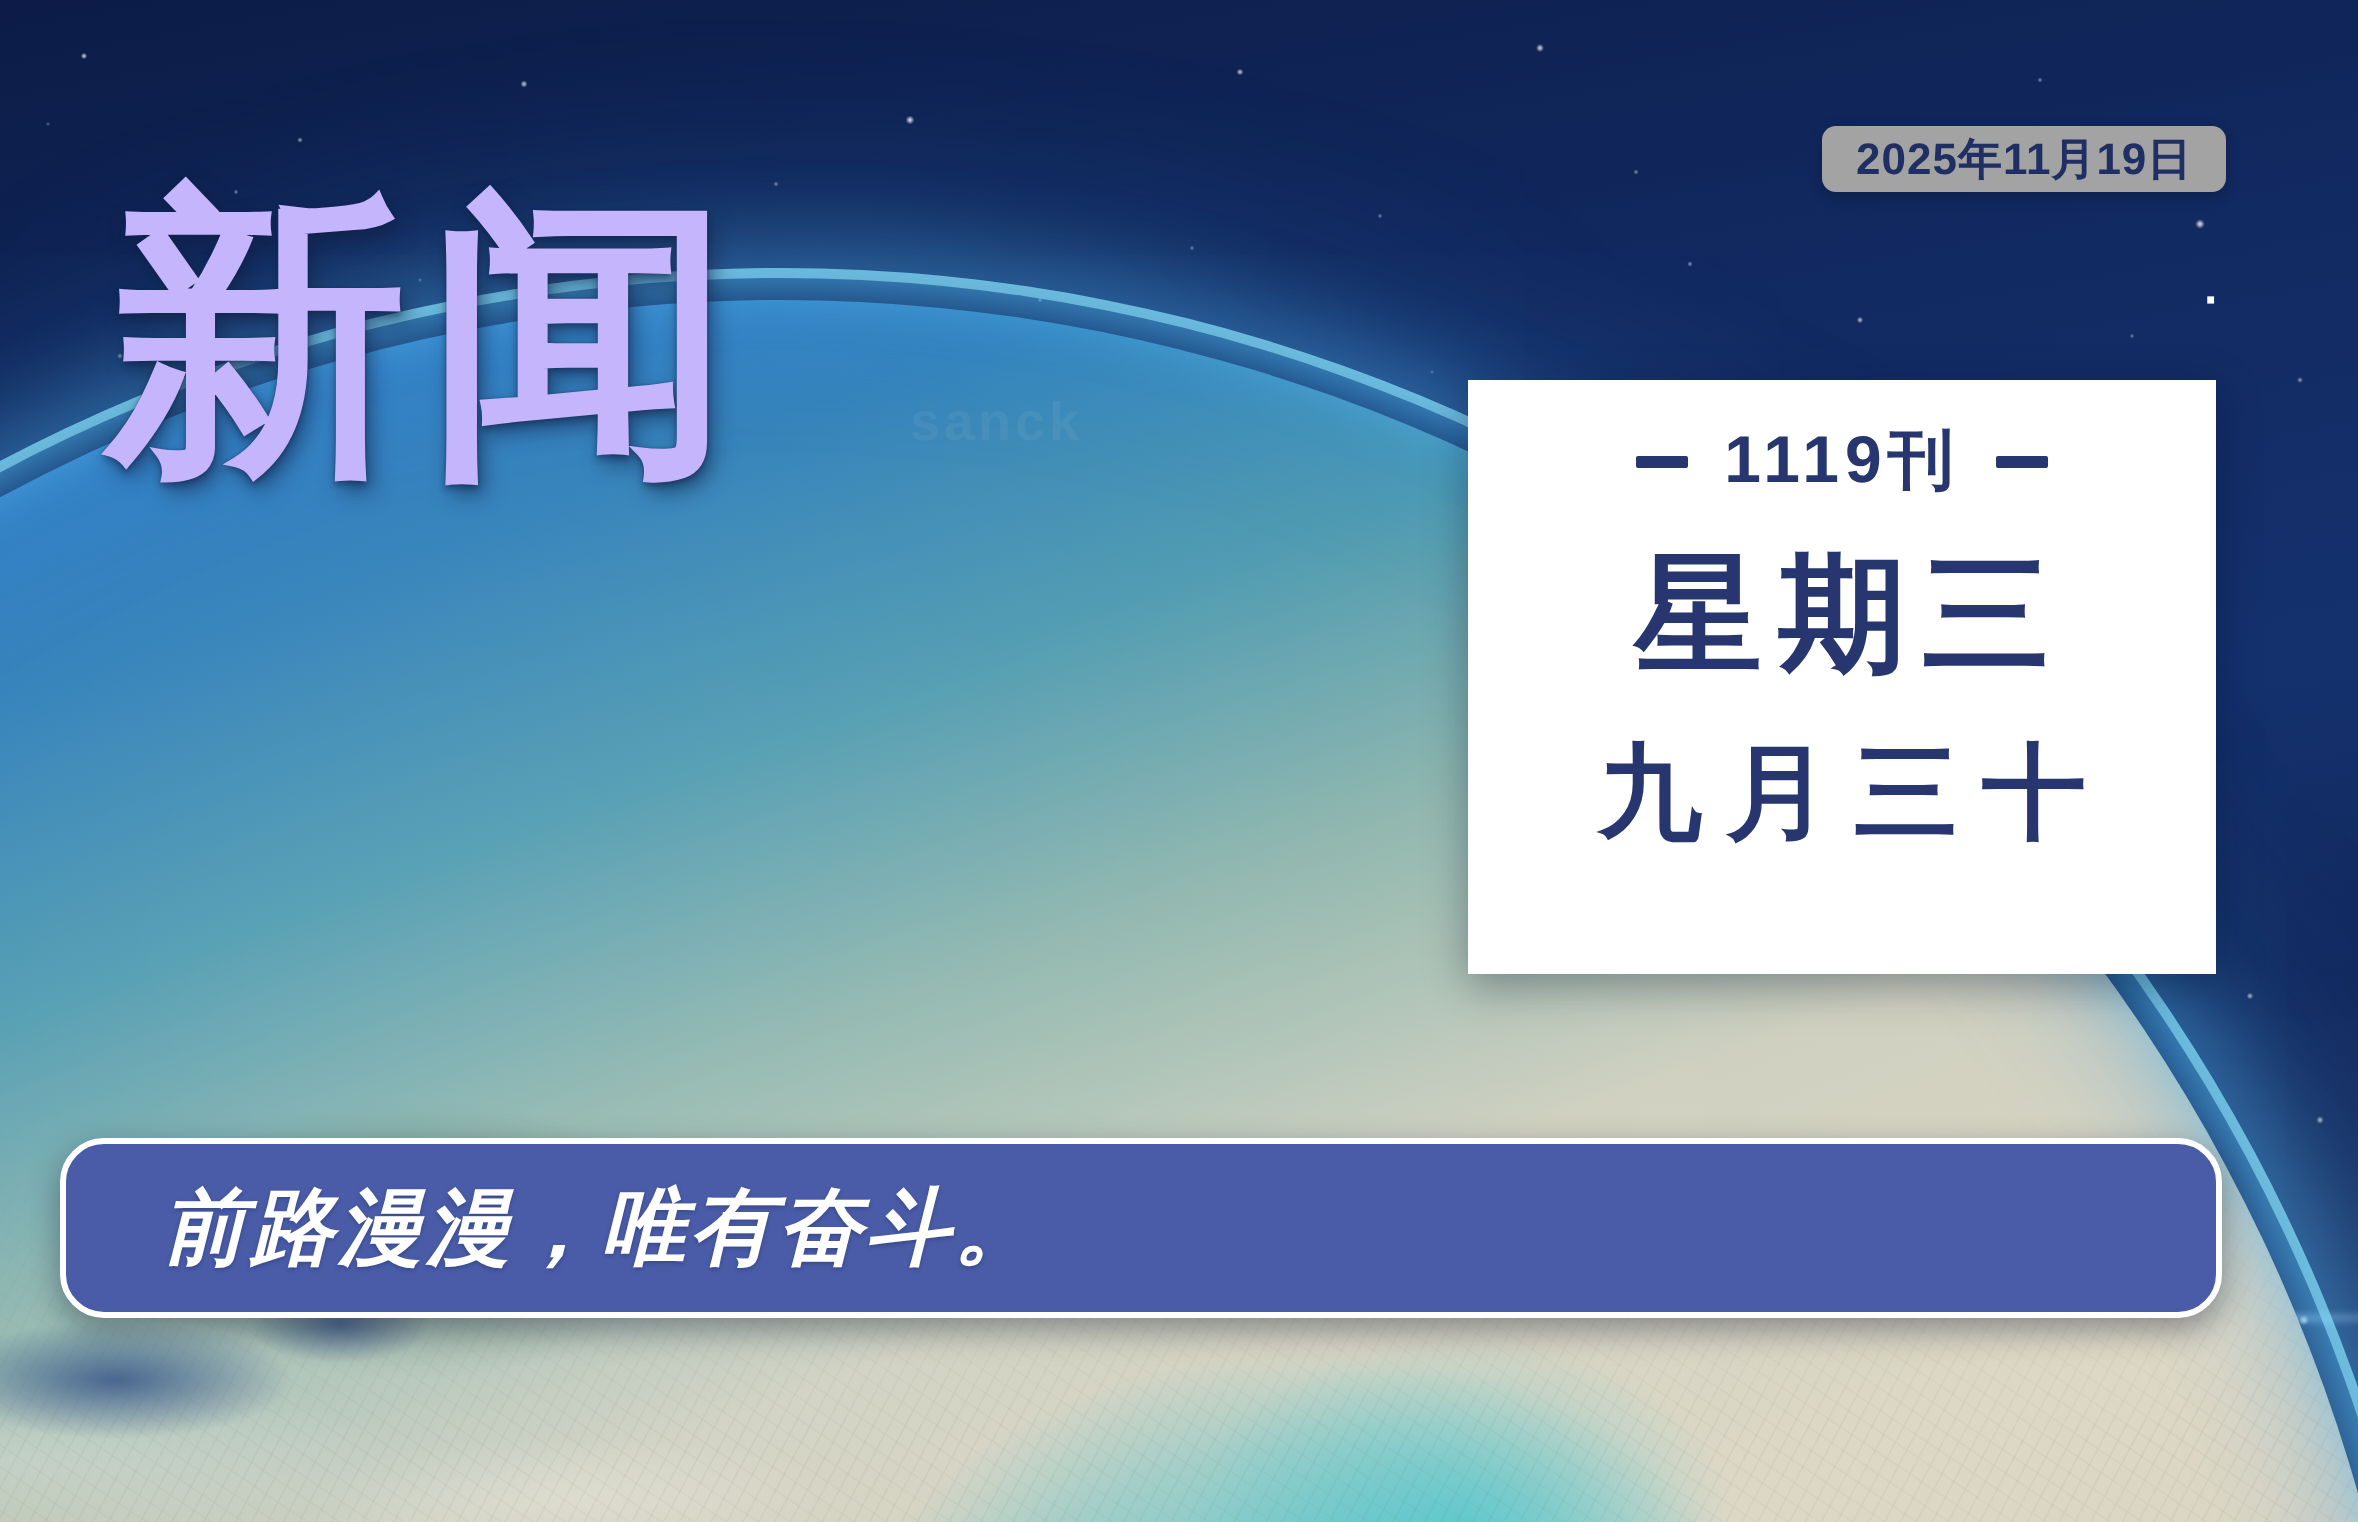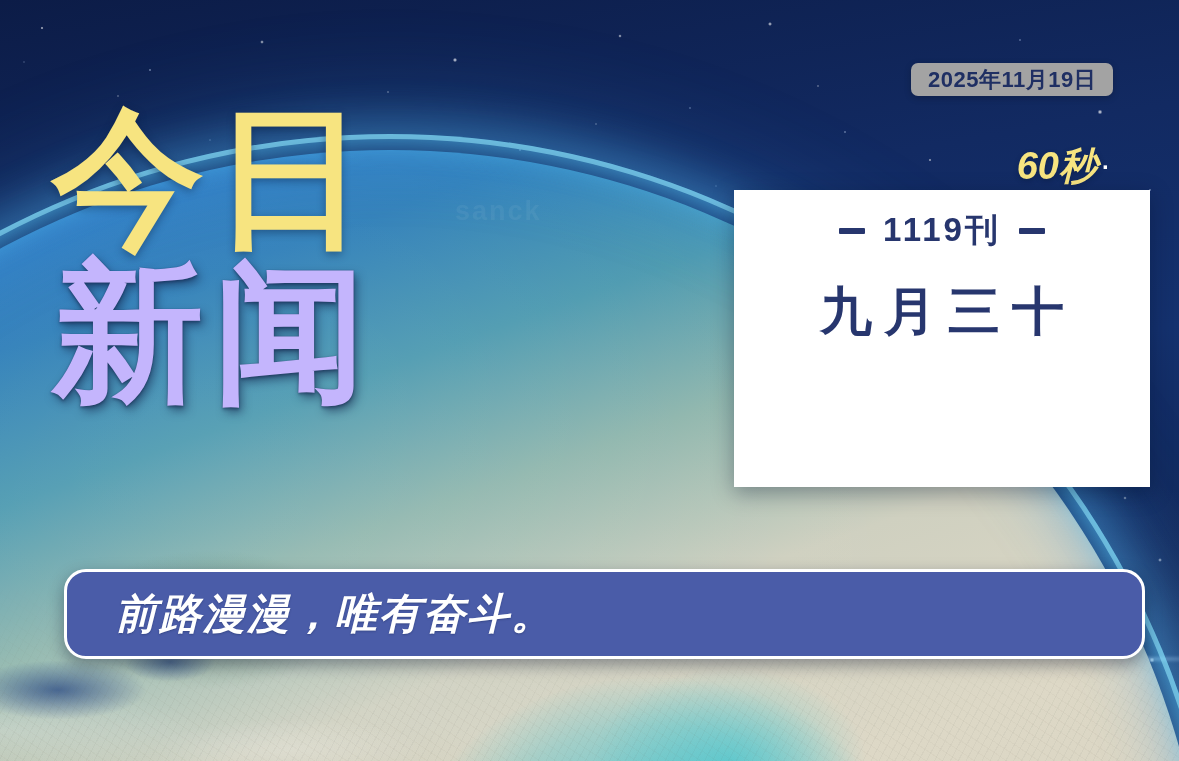--- a/index.html
+++ b/index.html
@@ -275,21 +275,21 @@
     font-size:27px;
     font-weight:700;
     letter-spacing:1px;
     text-shadow:0 2px 5px rgba(8,24,60,.45);
   }
 
   
   .card {
     position:absolute;
     left:734px; top:190px;
-    width:416px; height:297px;
+    width:374px; height:297px;
     background:#FFFFFF;
     box-shadow:0 6px 20px rgba(4,14,40,.35);
     display:flex;
     flex-direction:column;
     align-items:center;
     color:#27366E;
   }
   .card-issue {
     margin-top:18px;
     font-size:33px;
@@ -327,21 +327,20 @@
   .quote-bar {
     position:absolute;
     left:30px; top:569px;
     width:1081px; height:90px;
     background:#4A5CA8;
     border:3px solid #FFFFFF;
     border-radius:22px;
     display:flex; align-items:center;
     padding-left:48px;
     box-shadow:0 6px 16px rgba(4,14,40,.38);
-    margin-left:34px;
   }
   .quote-text {
     color:#FFFFFF;
     font-size:42px;
     font-weight:700;
     font-style:italic;
     letter-spacing:2px;
     white-space:nowrap;
     text-shadow:0 1px 2px rgba(20,34,78,.35);
   }
@@ -360,39 +359,38 @@
   <div class="earth">
     <div class="terrain"></div>
     <div class="terrain-noise"></div>
   </div>
   <div class="earth-haze"></div>
   <div class="earth-atmo"></div>
 
   <div class="watermark">sanck</div>
 
   <div class="title-block">
-    <div class="title-line title-today">今日</div>
     <div class="title-line title-news">新闻</div>
   </div>
 
   <div class="date-badge">
     <span>2025年11月19日</span>
   </div>
 
   <div class="subtitle">
-    <span class="sub-60">60秒</span>
     <span class="sub-dot">·</span>
   </div>
 
   <div class="card">
     <div class="card-issue">
       <span class="issue-dash"></span>
       <span>1119刊</span>
       <span class="issue-dash"></span>
     </div>
+    <div class="card-weekday">星期三</div>
     <div class="card-lunar">九月三十</div>
   </div>
 
   <div class="quote-bar">
     <span class="quote-text">前路漫漫，唯有奋斗。</span>
   </div>
 
 </div>
 
 </body></html>

